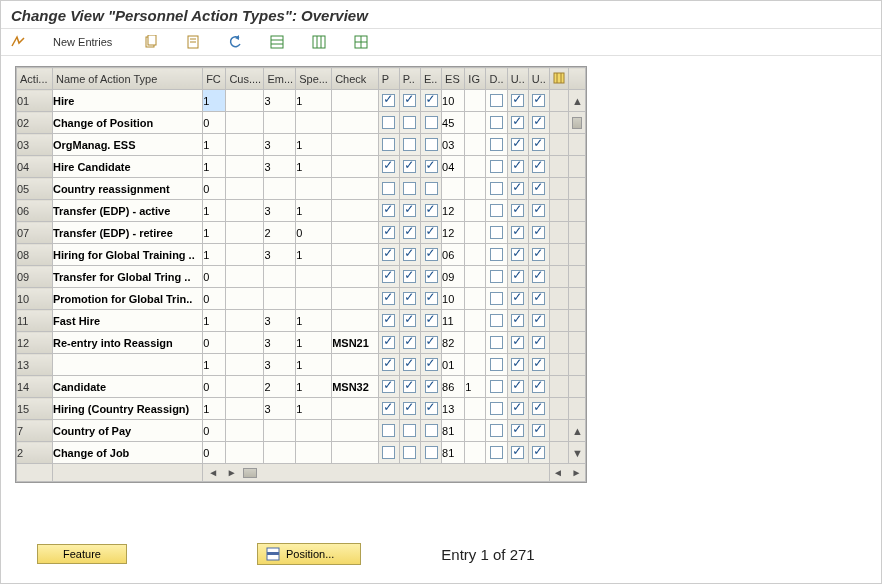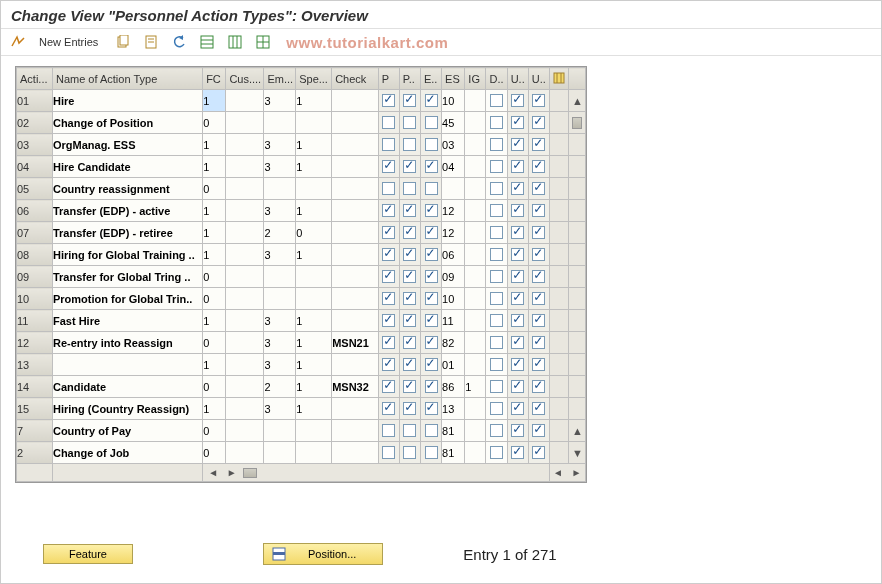--- a/index.html
+++ b/index.html
@@ -18,21 +18,21 @@
     padding: 6px 10px 4px 10px;
     font-size: 15px;
     font-weight: bold;
     font-style: italic;
     color: #333;
   }
   .toolbar {
     padding: 3px 8px;
     display: flex;
     align-items: center;
-    gap: 10px;
+    gap: 24px;
     border-top: 1px solid #e0e0e0;
     border-bottom: 1px solid #e0e0e0;
     height: 28px;
   }
   .tb-icon {
     width: 18px; height: 18px;
     display: inline-flex;
     align-items: center;
     justify-content: center;
     font-size: 12px;
@@ -129,36 +129,36 @@
   .thumb {
     display: inline-block;
     width: 14px; height: 10px;
     background: linear-gradient(#d0cfc5, #bab8ac);
     border: 1px solid #999;
     vertical-align: middle;
   }
   .footer {
     position: absolute;
     bottom: 18px;
-    left: 8px; right: 0;
+    left: 2px; right: 0;
     padding: 0 34px;
     display: flex;
     align-items: center;
     gap: 20px;
   }
   .btn {
     background: linear-gradient(#fdf0a8, #f3d96a);
     border: 1px solid #b0a050;
     padding: 3px 20px;
     font-size: 11px;
     cursor: pointer;
     min-width: 90px;
     text-align: center;
   }
-  .btn.pos { display: inline-flex; align-items: center; gap: 22px; padding: 3px 26px 3px 8px; }
+  .btn.pos { display: inline-flex; align-items: center; gap: 6px; padding: 3px 26px 3px 8px; }
   .btn .ico { width: 14px; height: 14px; display:inline-block; }
   .entry-text { font-size: 15px; color: #222; margin-left: 60px; }
   .col-acti { width: 34px; }
   .col-name { width: 142px; }
   .col-fc   { width: 22px; }
   .col-cus  { width: 36px; }
   .col-em   { width: 30px; }
   .col-spe  { width: 34px; }
   .col-chk  { width: 44px; }
   .col-p1   { width: 20px; }
@@ -217,21 +217,20 @@
         <line x1="9" y1="1" x2="9" y2="13" stroke="#3a8a3a"></line>
       </svg>
   </span>
   <span class="tb-icon">
     <svg width="14" height="14">
         <rect x="1" y="1" width="12" height="12" fill="#fff" stroke="#3a8a3a"></rect>
         <line x1="1" y1="7" x2="13" y2="7" stroke="#3a8a3a"></line>
         <line x1="7" y1="1" x2="7" y2="13" stroke="#3a8a3a"></line>
       </svg>
   </span>
-  <span class="watermark">www.tutorialkart.com</span>
 </div>
 
 <div class="grid-wrap">
   <table class="grid">
     <colgroup>
       <col class="col-acti">
         <col class="col-name">
         <col class="col-fc">
         <col class="col-cus">
       <col class="col-em">

